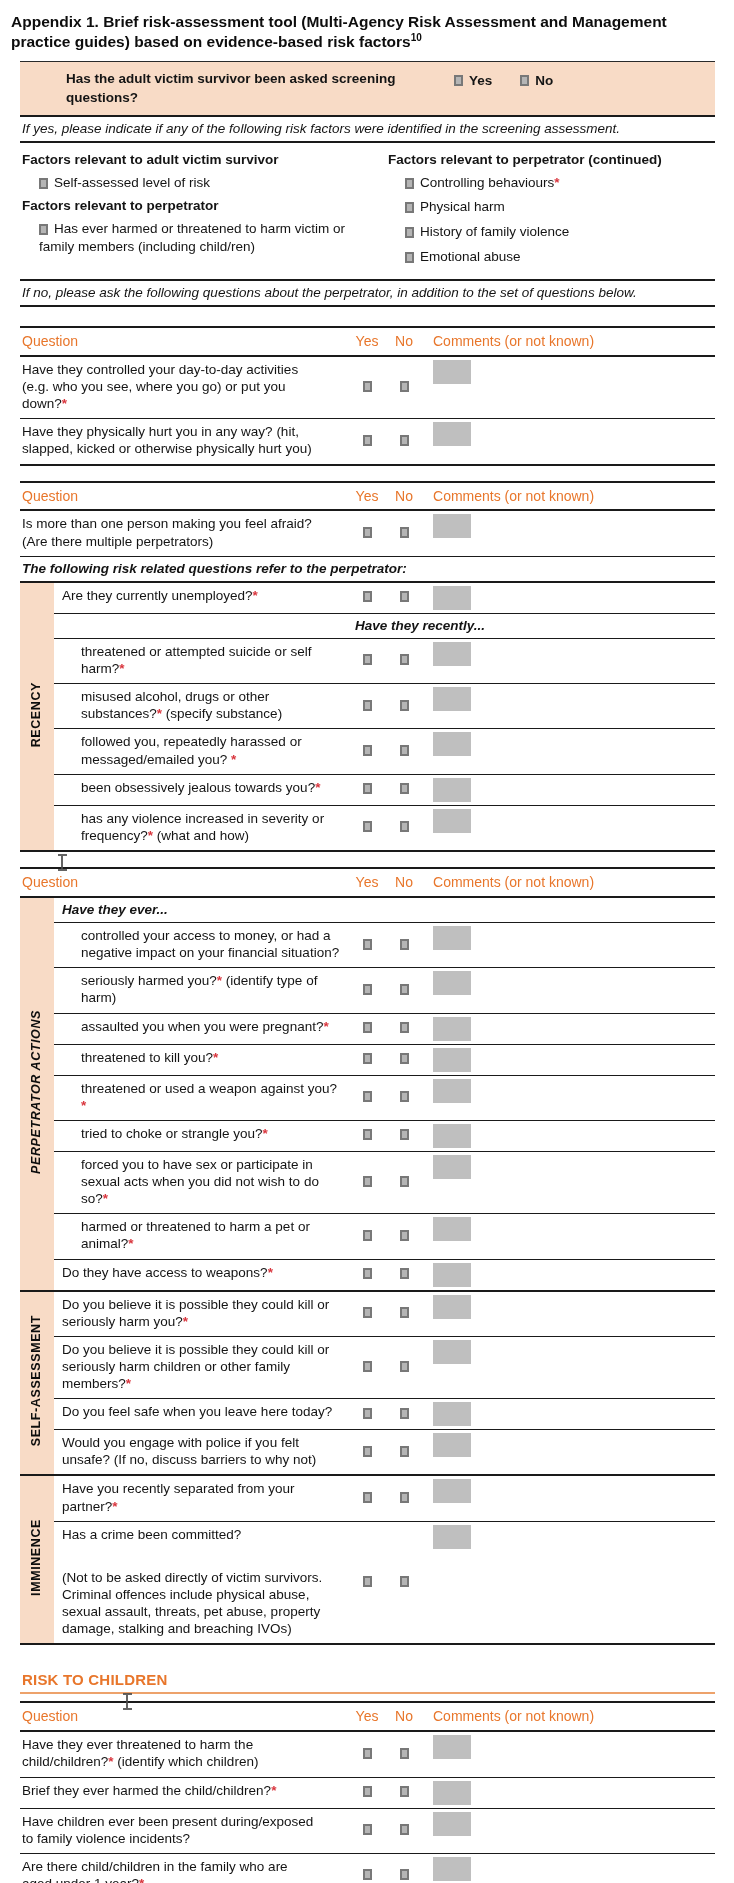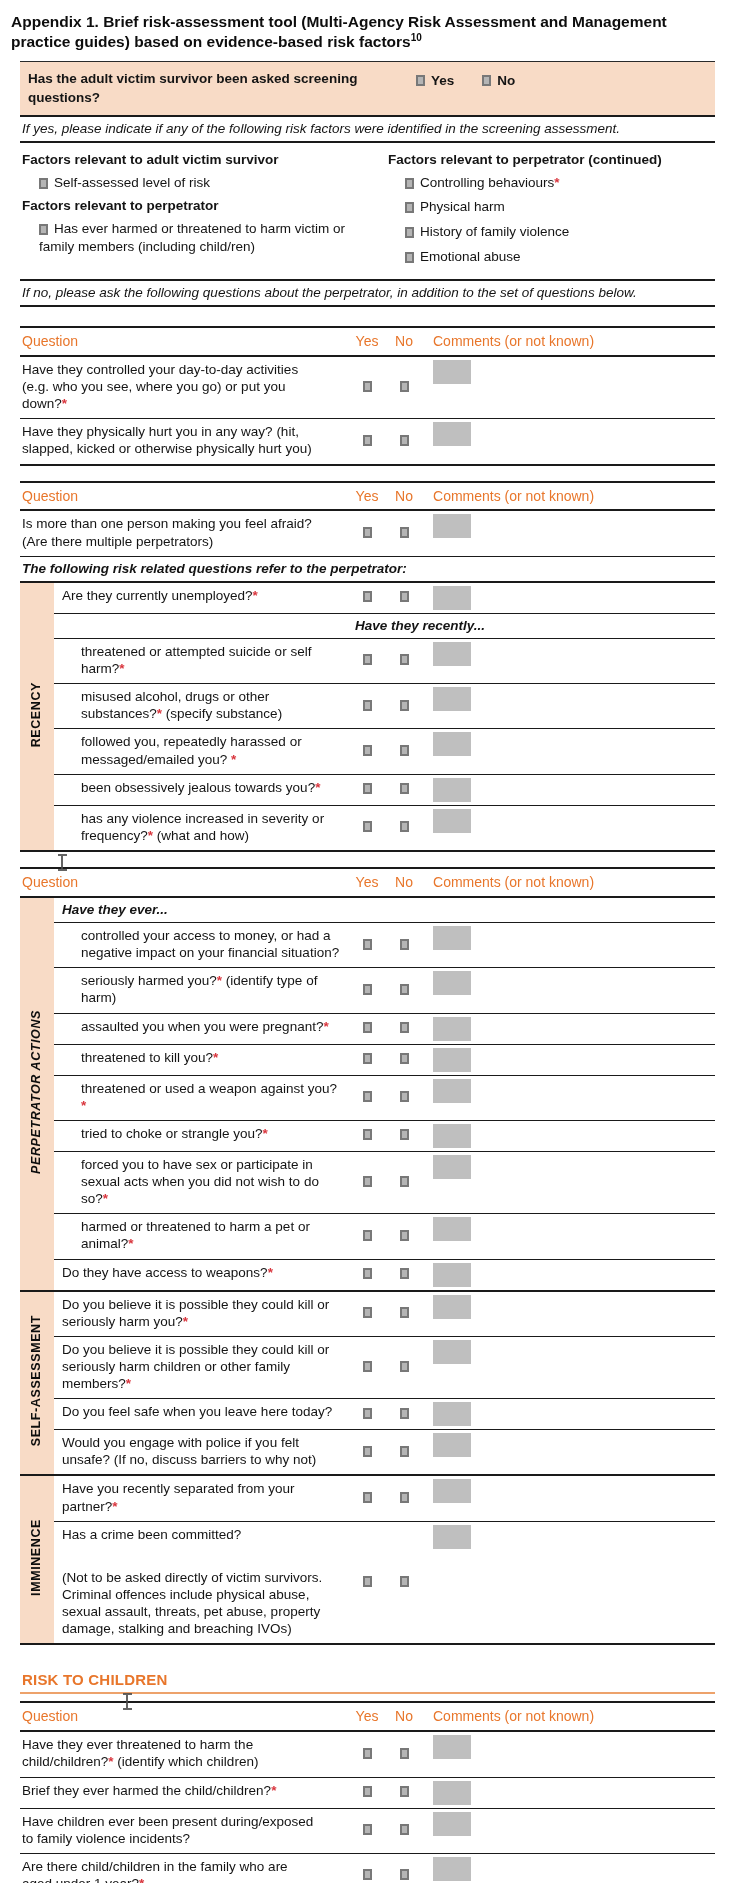--- a/index.html
+++ b/index.html
@@ -18,21 +18,21 @@
     margin:4px 0 9px -9px; max-width:706px; color:#0d0d0d;
   }
   .title sup { font-size:10px; }
 
   
   .screen-row {
     background:#F8DBC6;
     border-top:1px solid #2a2a2a; border-bottom:2px solid #1a1a1a;
     display:flex; padding:7px 8px; font-weight:bold; line-height:1.45;
   }
-  .screen-q { width:362px; }
+  .screen-q { width:362px;margin-left:38px; }
   .screen-choices { display:flex; gap:28px; margin-left:26px; padding-top:2px; align-items:flex-start; }
   .choice { display:flex; align-items:center; gap:6px; font-weight:bold; }
 
   .cb {
     display:inline-block; width:9px; height:11px;
     background:#B5B5B5; border:2px solid #787878; flex:0 0 auto;
   }
 
   .ifyes-row {
     font-style:italic; padding:4px 2px 5px 2px;

